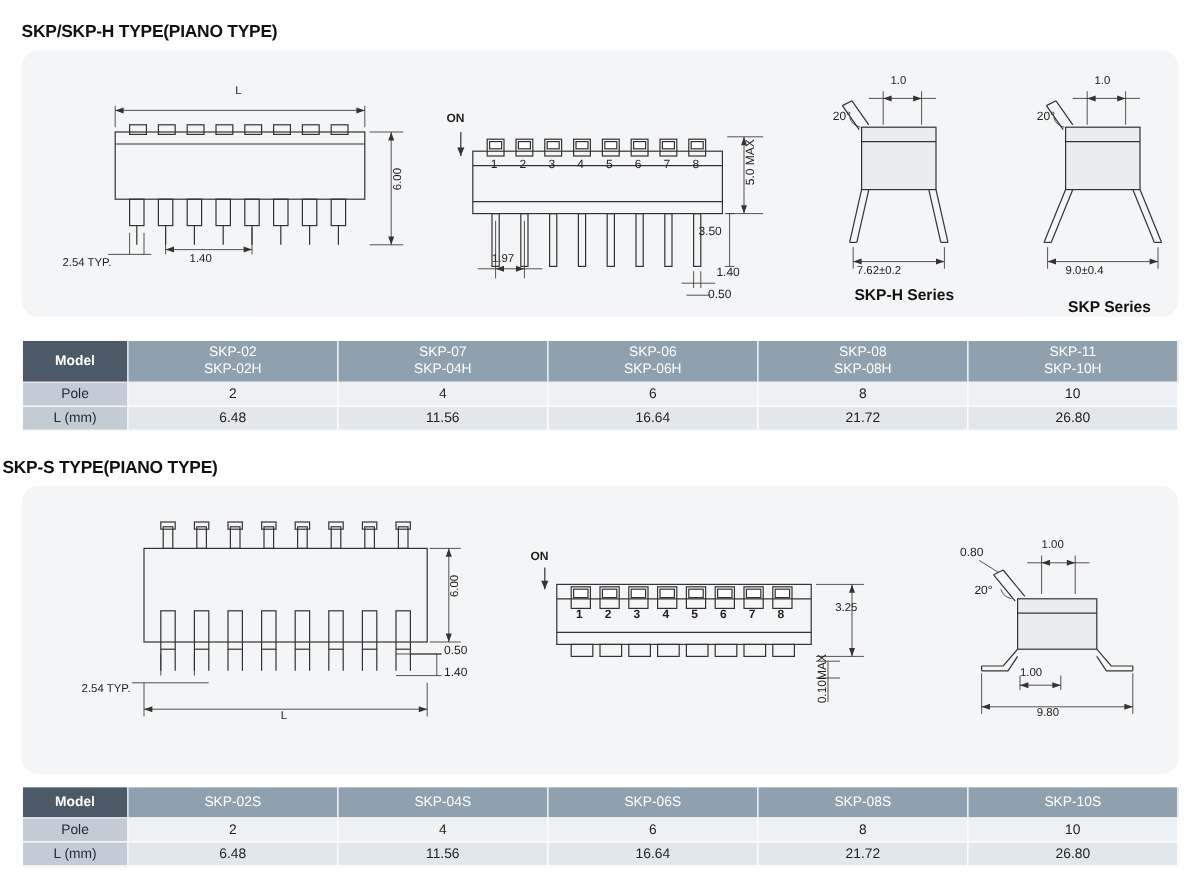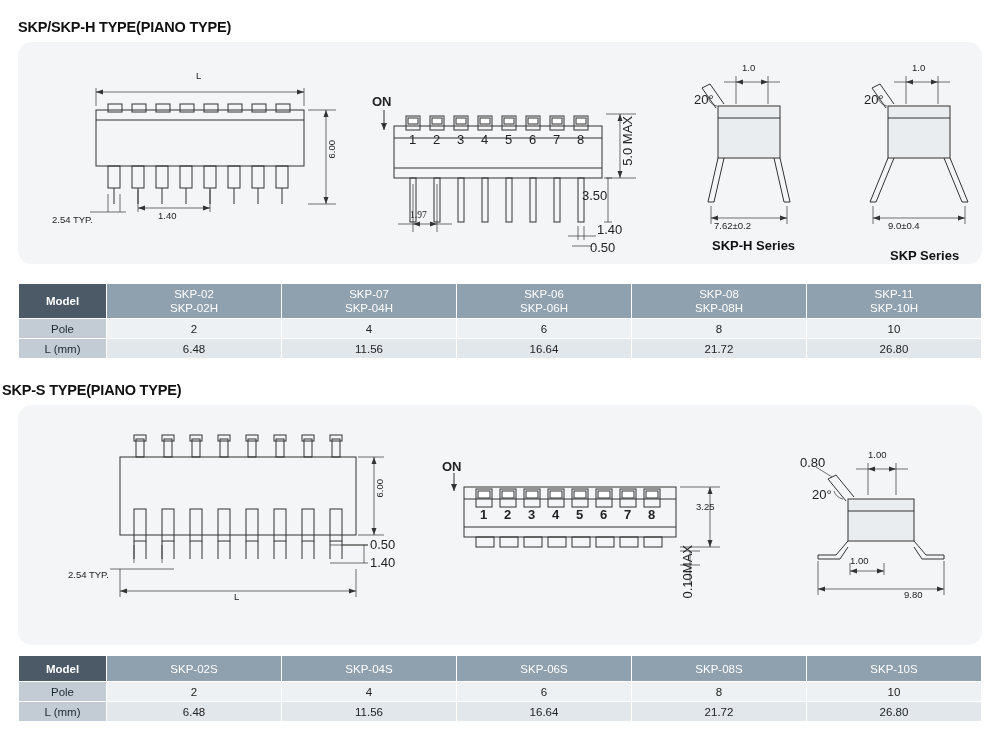--- a/index.html
+++ b/index.html
@@ -90,21 +90,21 @@
   
   .dwg { position: absolute; }
   svg { display: block; overflow: visible; }
 
   .cap {
     position: absolute;
     font-size: 9.5px;
     color: #222;
     white-space: nowrap;
   }
-  .cap.small { font-size: 13px; }
+  .cap.small { font-size: 10px; }
   .series-label {
     position: absolute;
     font-size: 13px;
     font-weight: bold;
     color: #111;
     white-space: nowrap;
   }
   .vert {
     writing-mode: vertical-rl;
     transform: rotate(180deg);
@@ -258,21 +258,21 @@
       </svg>
       <span class="cap small" style="left:4px; top:30px; font-weight:bold;">ON</span>
       <span class="cap small" style="left:41px; top:68px;">1</span>
       <span class="cap small" style="left:65px; top:68px;">2</span>
       <span class="cap small" style="left:89px; top:68px;">3</span>
       <span class="cap small" style="left:113px; top:68px;">4</span>
       <span class="cap small" style="left:137px; top:68px;">5</span>
       <span class="cap small" style="left:161px; top:68px;">6</span>
       <span class="cap small" style="left:185px; top:68px;">7</span>
       <span class="cap small" style="left:209px; top:68px;">8</span>
-      <span class="cap" style="left:42px; top:146px;font-family:Liberation Serif, serif;">1.97</span>
+      <span class="cap" style="left:42px; top:146px;">1.97</span>
       <span class="cap small vert" style="left:252px; top:52px;">5.0 MAX</span>
       <span class="cap small" style="left:214px; top:124px;">3.50</span>
       <span class="cap small" style="left:229px; top:158px;">1.40</span>
       <span class="cap small" style="left:222px; top:176px;">0.50</span>
     </div>
 
     <div class="dwg" style="left:660px; top:18px; width:150px; height:180px;">
       <svg width="150" height="180" viewBox="0 0 150 180">
         <g stroke="#333" stroke-width="1" fill="none">
           <rect x="40" y="46" width="62" height="52" fill="#e9edf0"></rect>
@@ -583,21 +583,21 @@
           <line x1="146" y1="118" x2="146" y2="152"></line>
           <line x1="20" y1="146" x2="146" y2="146"></line>
           <path d="M20 146 l7 -2.5 v5 z" fill="#333" stroke="none"></path>
           <path d="M146 146 l-7 -2.5 v5 z" fill="#333" stroke="none"></path>
         </g>
       </svg>
       <span class="cap small" style="left:2px; top:12px;">0.80</span>
       <span class="cap" style="left:70px; top:6px;">1.00</span>
       <span class="cap small" style="left:14px; top:44px;">20°</span>
       <span class="cap" style="left:52px; top:112px;">1.00</span>
-      <span class="cap" style="left:66px; top:146px;margin-left:40px;">9.80</span>
+      <span class="cap" style="left:66px; top:146px;">9.80</span>
     </div>
   </div>
 
   <table class="spec" id="table-2">
     <colgroup>
       <col style="width:88px">
         <col>
         <col>
         <col>
         <col>

